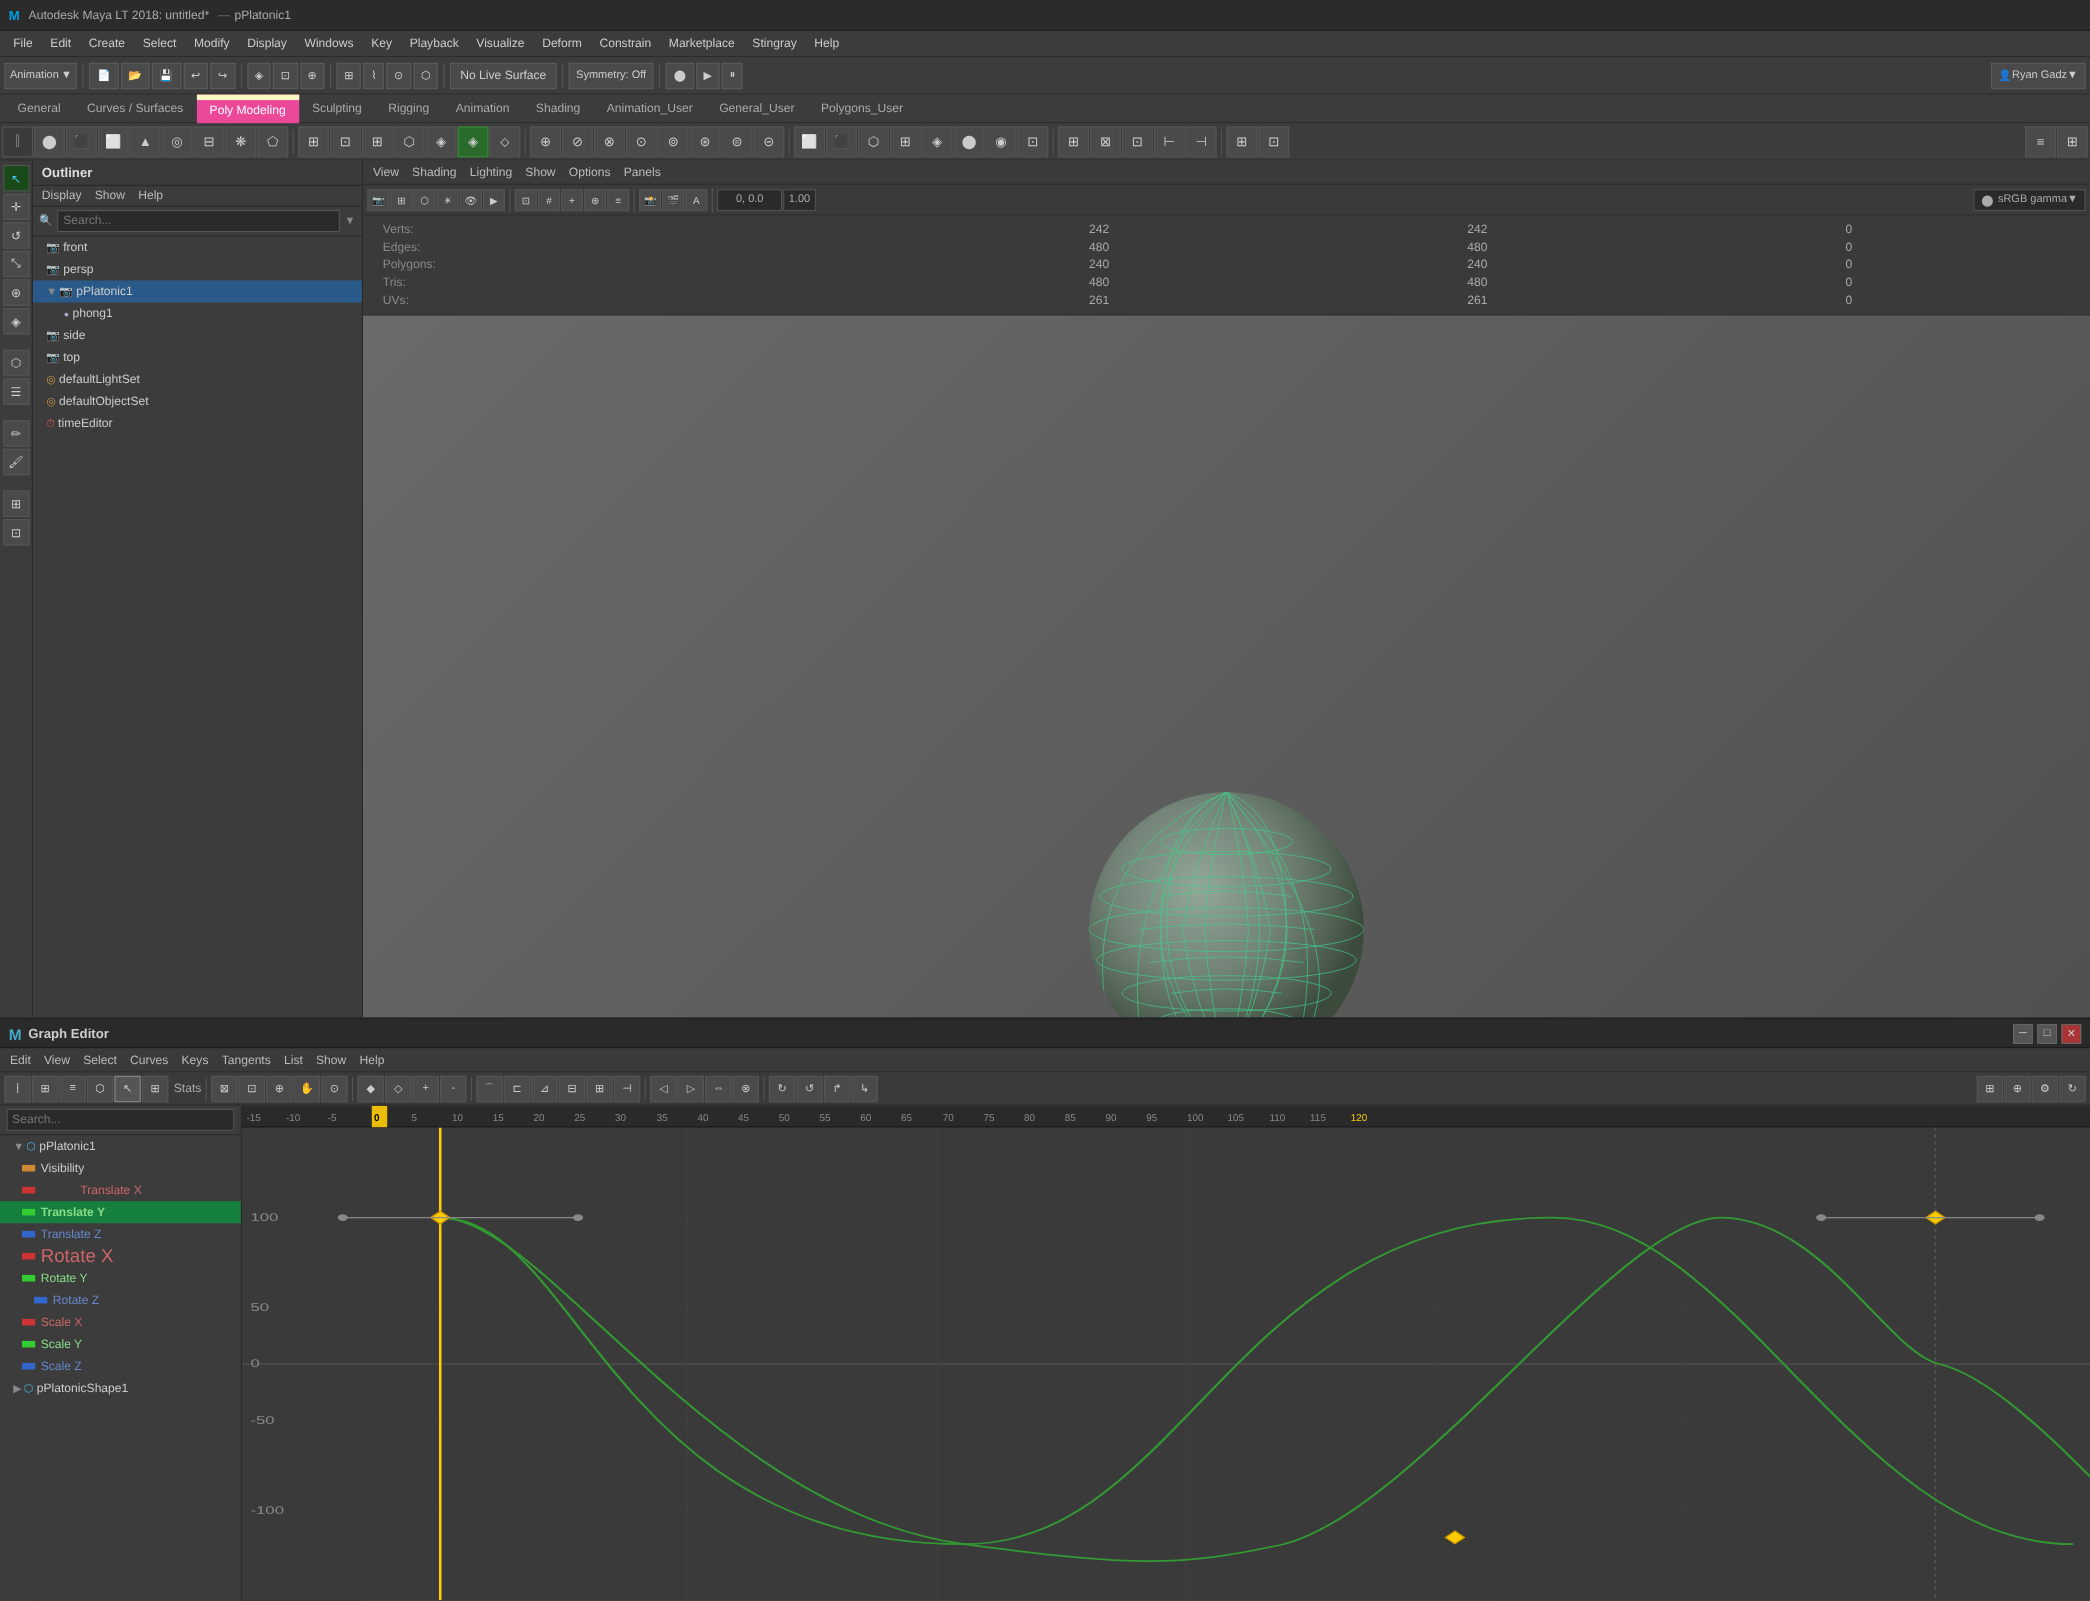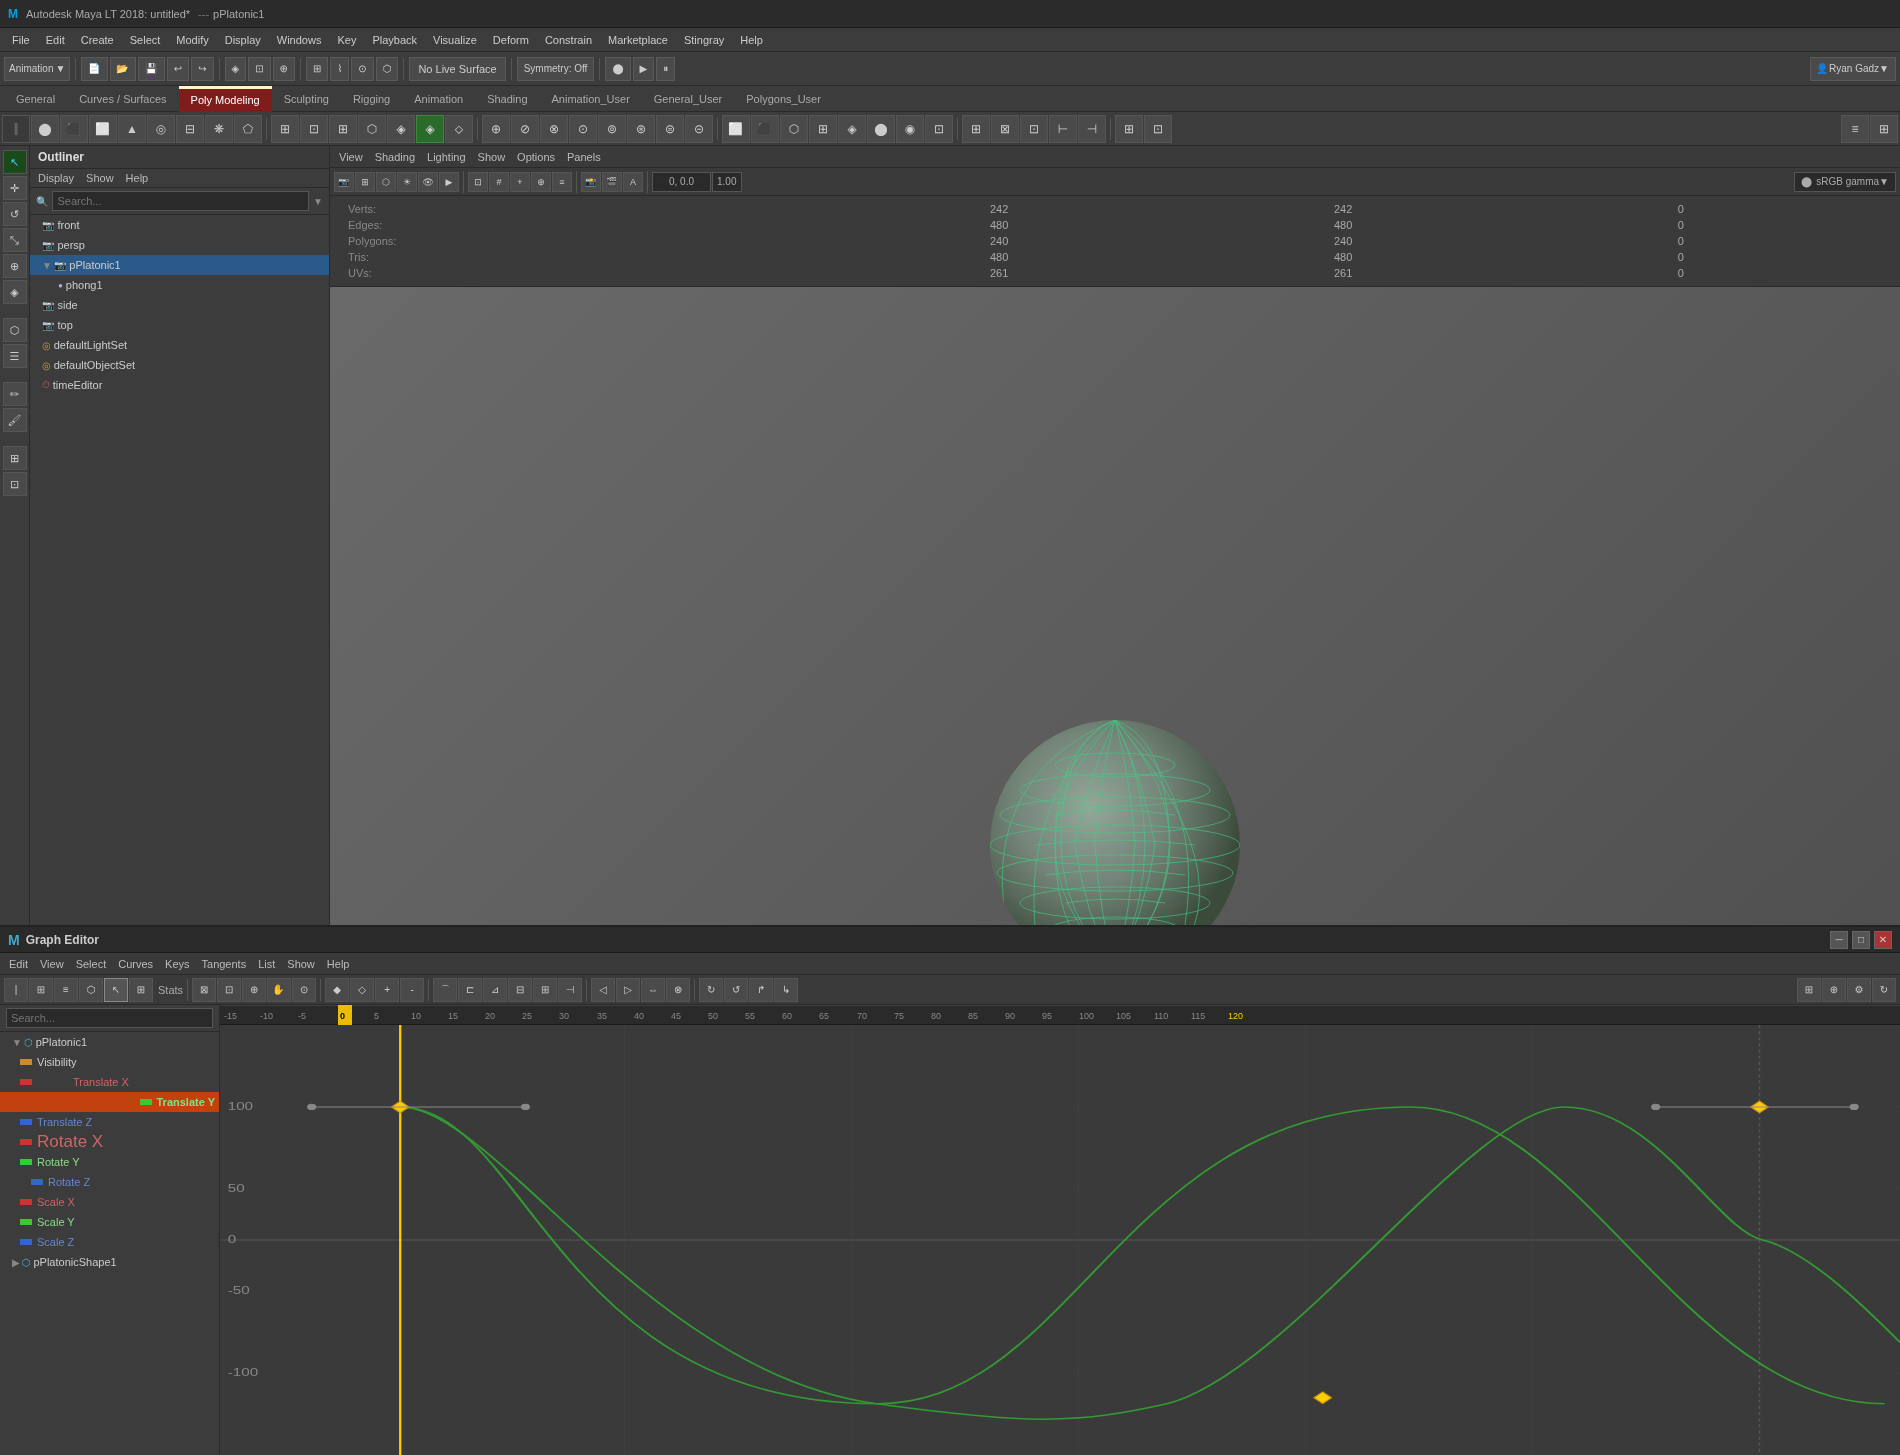--- a/index.html
+++ b/index.html
@@ -110,23 +110,23 @@
     .tab {
       padding: 3px 12px;
       color: #aaa;
       font-size: 11px;
       cursor: pointer;
       height: 26px;
       display: flex;
       align-items: center;
     }
     .tab.active {
-      background: #7f1d1d;
+      background: #ec4899;
       color: #fff;
-      border-top: 3px solid #fef9c3;
+      border-top: 5px solid #fef9c3;
     }
 
     
     .icon-toolbar {
       background: #3c3c3c;
       height: 34px;
       display: flex;
       align-items: center;
       padding: 0 2px;
       border-bottom: 1px solid #2a2a2a;
@@ -927,21 +927,21 @@
           <span style="font-size:11px;color:#ccc;">Visibility</span>
         </div>
 
         <div class="graph-tree-item" style="padding-left:20px;gap:36px;">
           <div style="display:flex;align-items:center;width:14px;height:12px;margin-right:3px;">
             <div style="width:12px;height:6px;background:#cc3333;"></div>
           </div>
           <span style="font-size:11px;color:#cc6666;">Translate X</span>
         </div>
 
-        <div class="graph-tree-item highlighted" style="padding-left:20px;background:#c2410c;justify-content:flex-end;">
+        <div class="graph-tree-item highlighted" style="padding-left:20px;background:#15803d;">
           <div style="display:flex;align-items:center;width:14px;height:12px;margin-right:3px;">
             <div style="width:12px;height:6px;background:#33cc33;"></div>
           </div>
           <span style="font-size:11px;color:#88dd88;font-weight:bold;">Translate Y</span>
         </div>
 
         <div class="graph-tree-item" style="padding-left:20px;">
           <div style="display:flex;align-items:center;width:14px;height:12px;margin-right:3px;">
             <div style="width:12px;height:6px;background:#3366cc;"></div>
           </div>

